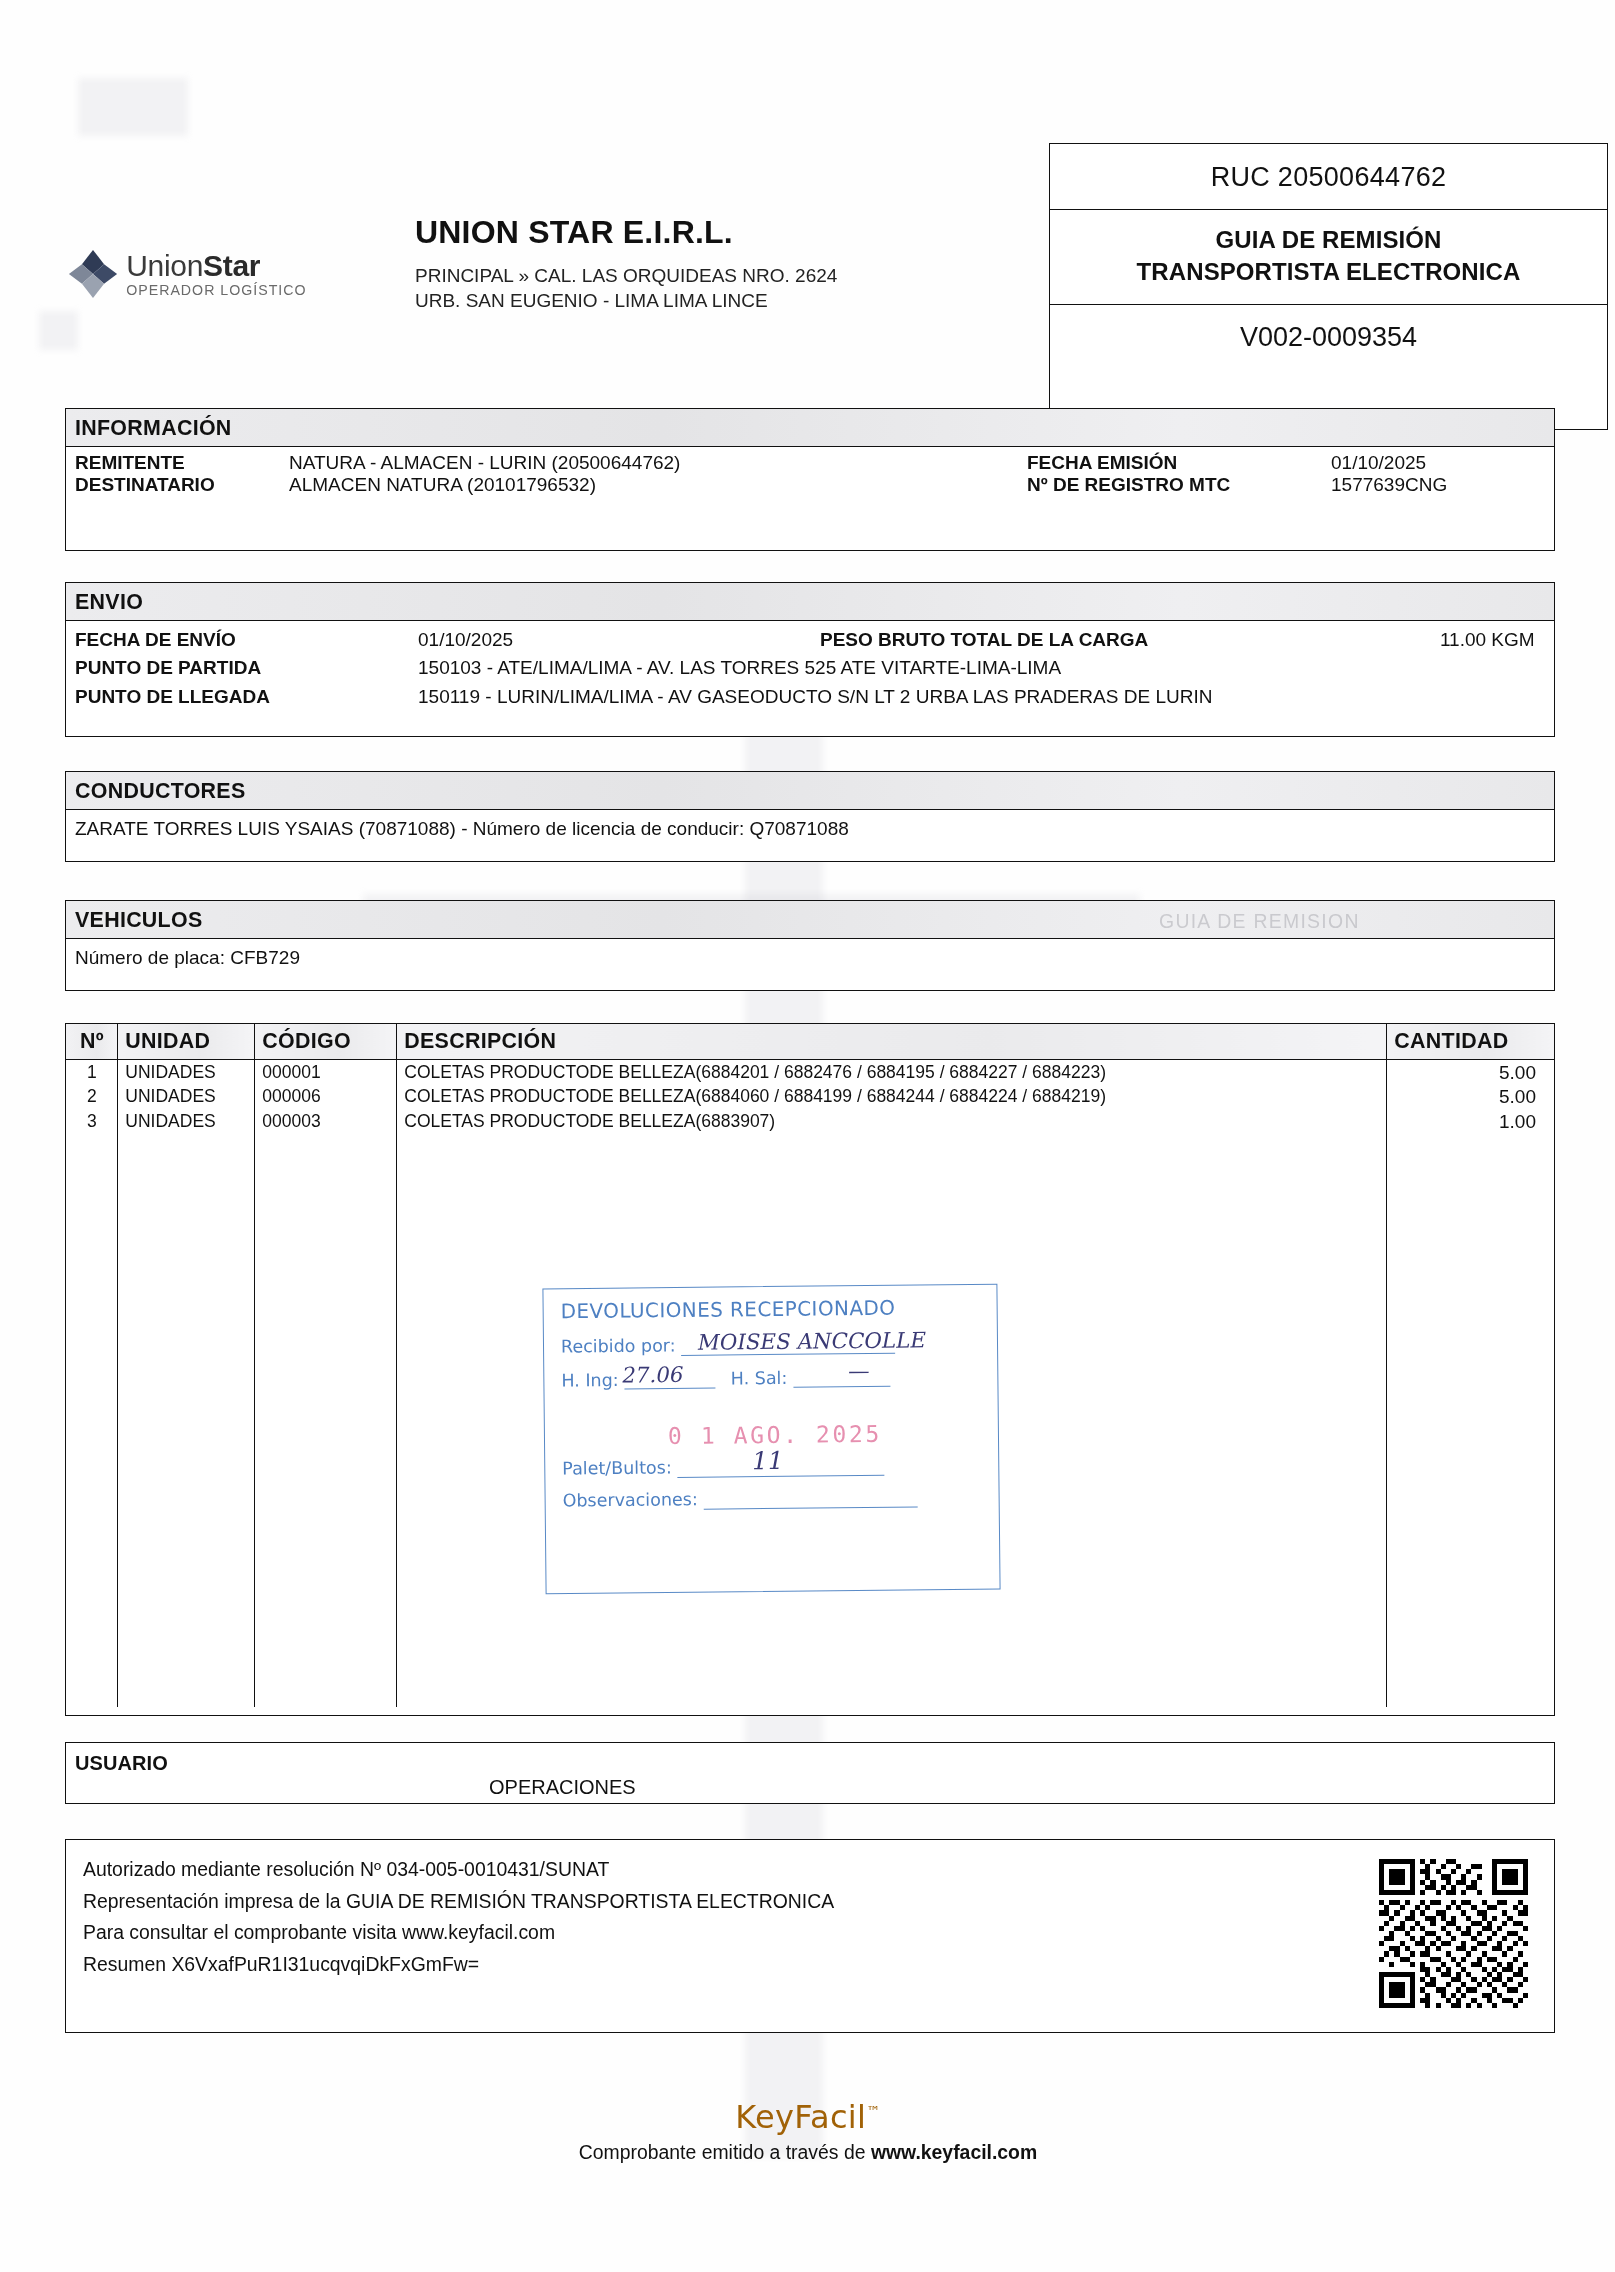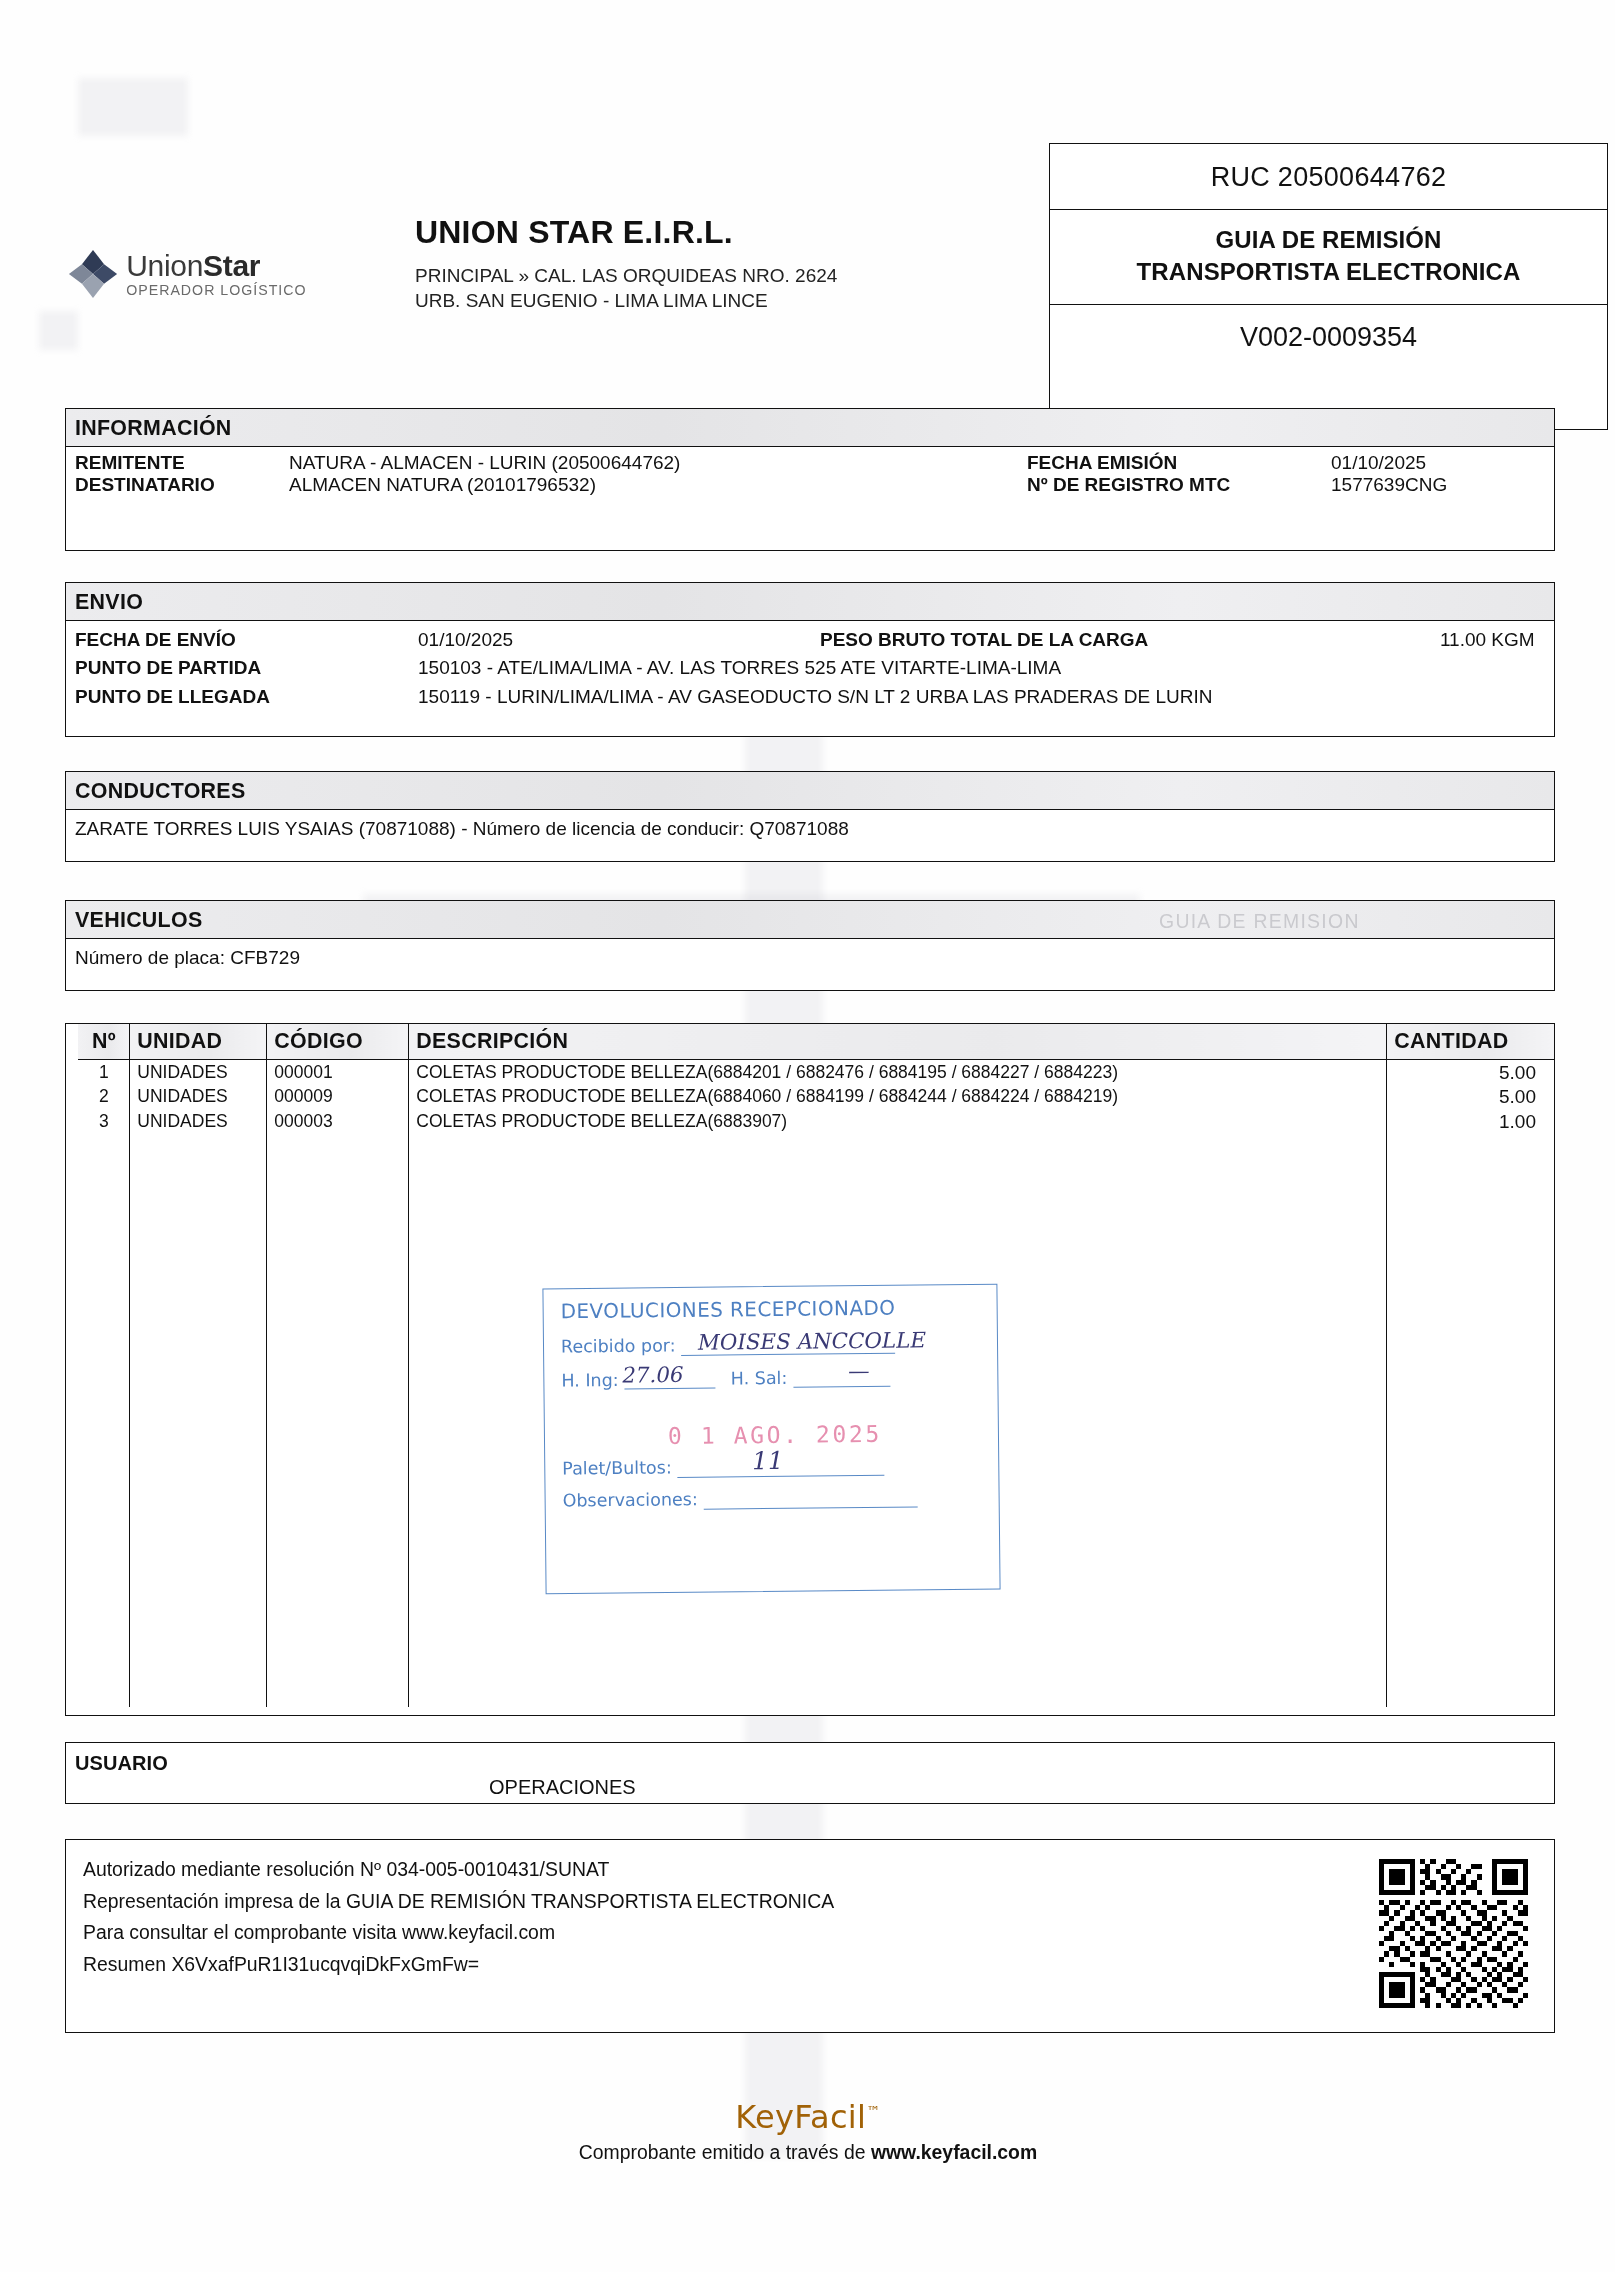--- a/index.html
+++ b/index.html
@@ -375,21 +375,21 @@
     <div class="sec-body">
       <div class="row">
           <div class="val">Número de placa: CFB729</div>
         </div>
     </div>
   </div>
 
   <div class="ghost" style="left:1159px; top:910px;">GUIA DE REMISION</div>
   <div class="ghost" style="left:1159px; top:1036px; font-size:17px;">ALMACEN</div>
 
-  <div class="items" style="top:1023px; height:693px;padding-left:12px;">
+  <div class="items" style="top:1023px; height:693px;">
     <table>
       <colgroup>
         <col class="col-no">
           <col class="col-uni">
           <col class="col-cod">
           <col class="col-desc">
           <col class="col-qty">
       </colgroup>
       <thead>
         <tr>
@@ -404,21 +404,21 @@
         <tr>
           <td style="text-align:center">1</td>
           <td>UNIDADES</td>
           <td>000001</td>
           <td>COLETAS PRODUCTODE BELLEZA(6884201 / 6882476 / 6884195 / 6884227 / 6884223)</td>
           <td class="qty">5.00</td>
         </tr>
         <tr>
           <td style="text-align:center">2</td>
           <td>UNIDADES</td>
-          <td>000009</td>
+          <td>000006</td>
           <td>COLETAS PRODUCTODE BELLEZA(6884060 / 6884199 / 6884244 / 6884224 / 6884219)</td>
           <td class="qty">5.00</td>
         </tr>
         <tr>
           <td style="text-align:center">3</td>
           <td>UNIDADES</td>
           <td>000003</td>
           <td>COLETAS PRODUCTODE BELLEZA(6883907)</td>
           <td class="qty">1.00</td>
         </tr>

